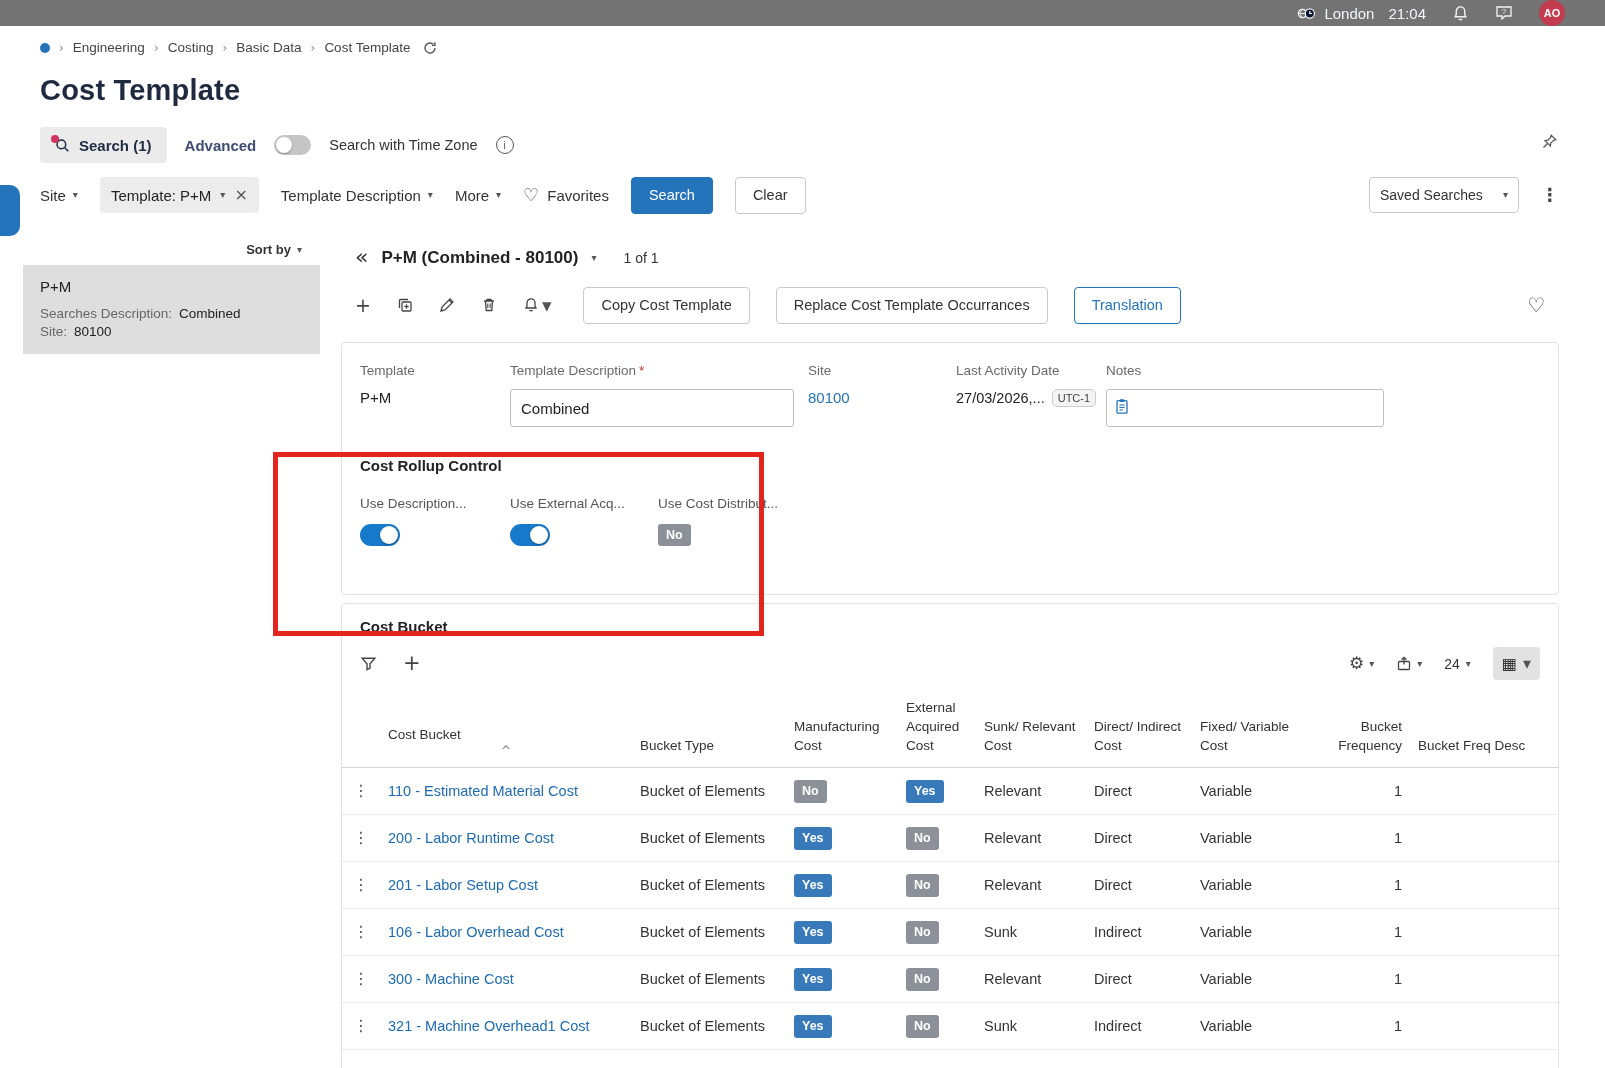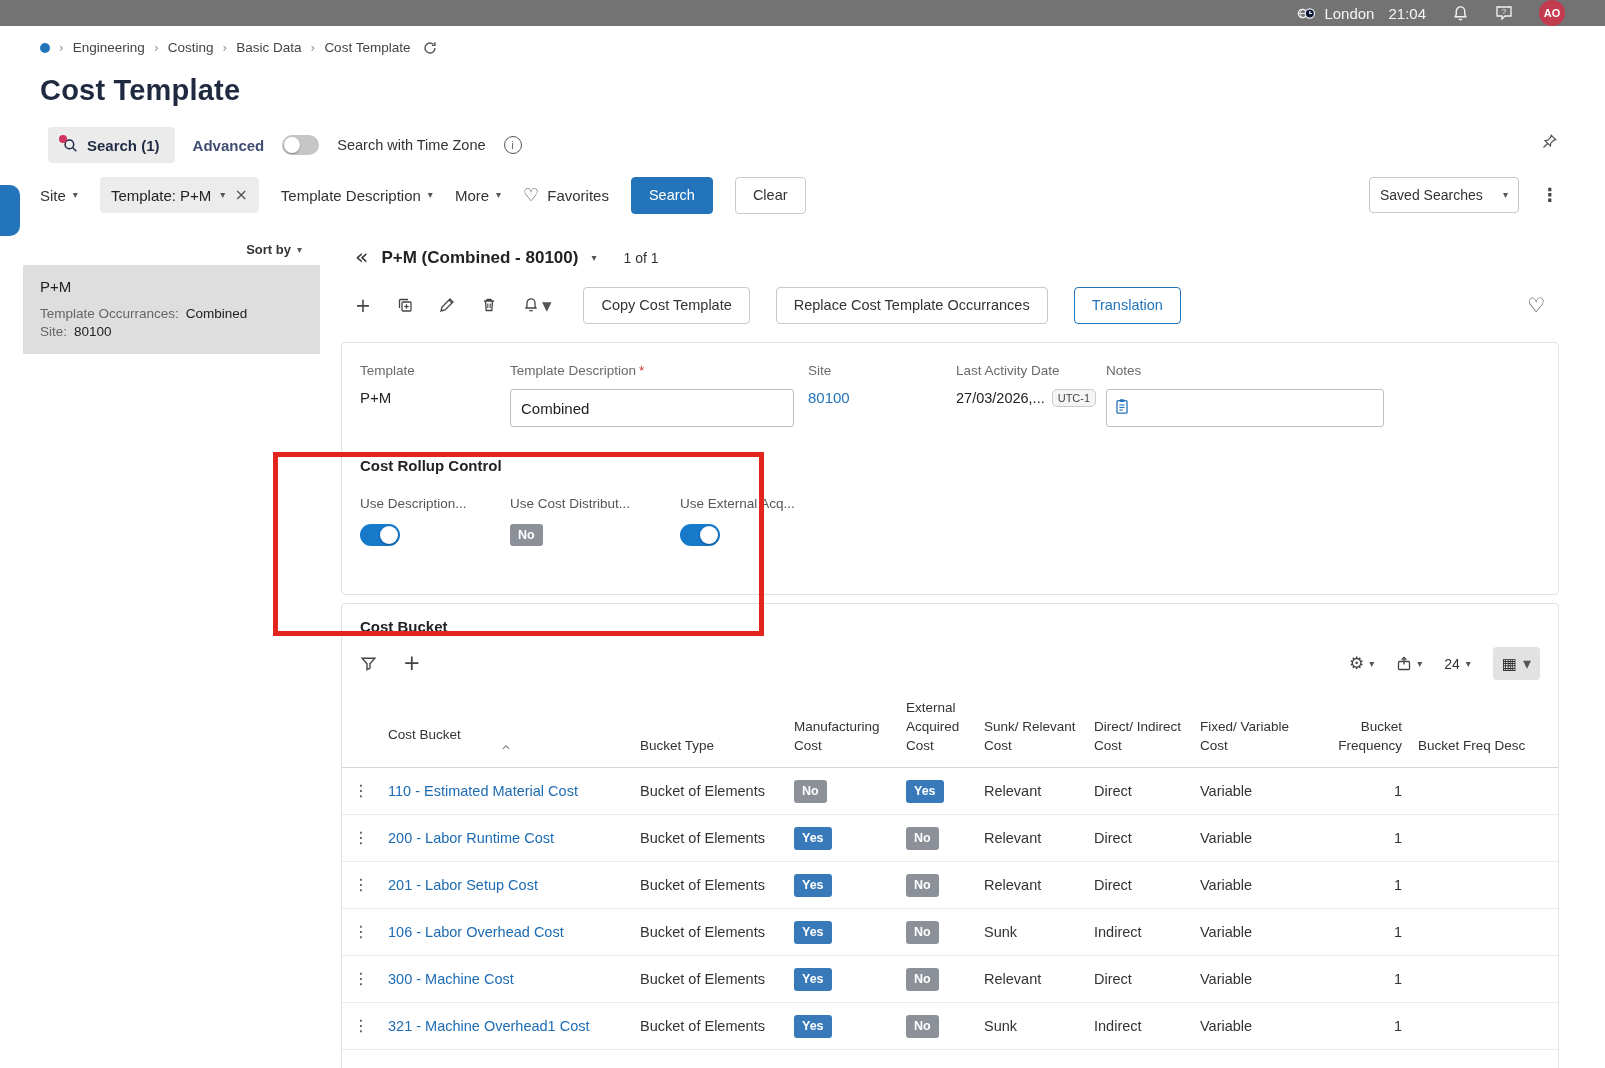--- a/index.html
+++ b/index.html
@@ -22,21 +22,21 @@
   .breadcrumb{position:absolute;left:40px;top:40px;display:flex;align-items:center;gap:9px;font-size:13.5px;color:#444;}
   .crumb-dot{width:10px;height:10px;border-radius:50%;background:#2374bb;}
   .crumb-sep{color:#8a8a8a;font-size:12px;}
   .crumb{cursor:pointer;}
   .refresh-icon{color:#555;margin-left:4px;}
 
   
   .page-title{position:absolute;left:40px;top:74px;font-size:29px;font-weight:700;color:#1f2940;letter-spacing:.2px;}
 
   
-  .search-row{position:absolute;left:40px;top:126px;height:38px;display:flex;align-items:center;gap:18px;margin-left:8px;}
+  .search-row{position:absolute;left:40px;top:126px;height:38px;display:flex;align-items:center;gap:18px;}
   .search-tab{display:flex;align-items:center;gap:9px;background:#ebebeb;border-radius:4px;height:36px;padding:0 15px;font-size:15px;font-weight:600;color:#1f2b43;}
   .search-ic-wrap{position:relative;color:#1f2b43;}
   .search-ic-wrap .dot{position:absolute;top:-3px;left:-4px;width:8px;height:8px;border-radius:50%;background:#d0335f;}
   .advanced{font-size:15px;font-weight:600;color:#3f4d72;}
   .toggle{width:40px;height:22px;border-radius:11px;background:#c6c6c6;position:relative;display:inline-block;}
   .toggle .knob{position:absolute;top:2px;left:2px;width:18px;height:18px;border-radius:50%;background:#fff;box-shadow:0 1px 2px rgba(0,0,0,.35);}
   .toggle.on{background:#1779c9;}
   .toggle.on .knob{left:auto;right:2px;}
   .toggle.sm{width:37px;height:20px;border-radius:10px;}
   .toggle.sm .knob{width:16px;height:16px;}
@@ -248,21 +248,21 @@
   </div>
 
   <div class="sidebar">
     <div class="sortby">
       <span>Sort by</span>
       <span class="caret icon">▾</span>
     </div>
     <div class="list-item">
       <div class="li-title">P+M</div>
       <div class="li-line">
-        <span class="li-label">Template Occurrances:</span>
+        <span class="li-label">Searches Description:</span>
         <span class="li-val">Combined</span>
       </div>
       <div class="li-line">
         <span class="li-label">Site:</span>
         <span class="li-val">80100</span>
       </div>
     </div>
   </div>
 
   <div class="main">
@@ -352,27 +352,27 @@
         </div>
       </div>
 
       <div class="rollup">
         <div class="rollup-title">Cost Rollup Control</div>
         <div class="rollup-row">
           <div class="rg rg1">
             <div class="rg-label">Use Description...</div>
             <span class="toggle on"><span class="knob"></span></span>
           </div>
+          <div class="rg rg2">
+            <div class="rg-label">Use External Acq...</div>
+            <span class="toggle on"><span class="knob"></span></span>
+          </div>
           <div class="rg rg3">
             <div class="rg-label">Use Cost Distribut...</div>
             <span class="badge no">No</span>
-          </div>
-          <div class="rg rg2">
-            <div class="rg-label">Use External Acq...</div>
-            <span class="toggle on"><span class="knob"></span></span>
           </div>
         </div>
       </div>
     </div>
 
     <div class="card card-bucket">
       <div class="bucket-title">Cost Bucket</div>
 
       <div class="bucket-toolbar">
         <span class="tool-ic">

